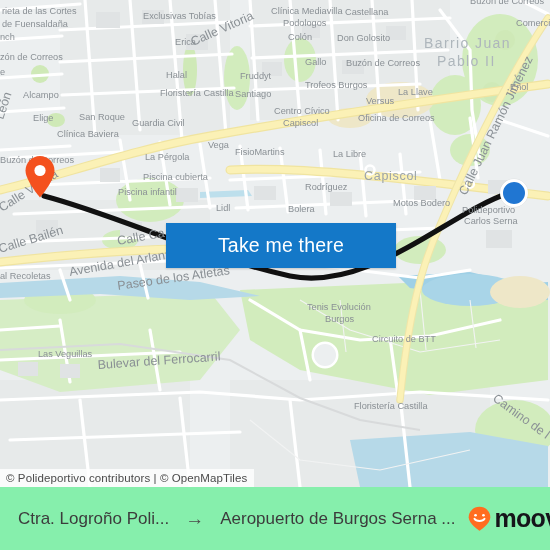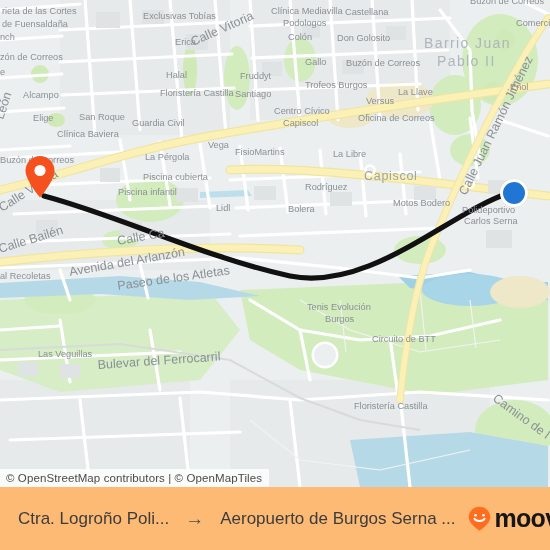--- a/index.html
+++ b/index.html
@@ -40,21 +40,21 @@
     font-family: "Liberation Sans", sans-serif;
     letter-spacing: .2px;
     cursor: pointer;
     display: flex; align-items: center; justify-content: center;
     box-shadow: 0 1px 2px rgba(0,0,0,.18);
   }
 
   
   #bottom-bar {
     position: absolute; left: 0; top: 487px; width: 550px; height: 63px;
-    background: #fdba74;
+    background: #86efac;
     display: flex; align-items: center;
     padding: 0 14px 0 18px;
     gap: 10px;
   }
   .trip-text {
     font-size: 17px; color: #3c3c3c; white-space: nowrap;
     font-family: "Liberation Sans", sans-serif;
   }
   #trip-arrow { font-size: 19px; color: #4a4a4a; padding: 0 6px; }
   #moovit-logo {
@@ -320,22 +320,25 @@
 
     <svg style="position:absolute; left:24px; top:155px;" width="32" height="44" viewBox="0 0 32 44">
       <path d="M16 1 C8 1 1.5 7.5 1.5 15.6 C1.5 26 16 42.5 16 42.5 C16 42.5 30.5 26 30.5 15.6 C30.5 7.5 24 1 16 1 Z" fill="#f4511e"></path>
       <circle cx="16" cy="15.5" r="5.6" fill="#ffffff"></circle>
     </svg>
 
     <div style="position:absolute; left:500px; top:179px; width:28px; height:28px;
                 border-radius:50%; background:#2076d2; border:3px solid #ffffff;
                 box-shadow:0 0 0 .5px rgba(0,0,0,.06);"></div>
 
-
-    <div id="attribution">© OpenStreetMap contributors | © OpenMapTiles</div>
+    <button id="cta">
+      <span>Take me there</span>
+    </button>
+
+    <div id="attribution">© Polideportivo contributors | © OpenMapTiles</div>
   </div>
 
   <div id="bottom-bar">
     <span class="trip-text">Ctra. Logroño Poli...</span>
     <span id="trip-arrow">→</span>
     <span class="trip-text">Aeropuerto de Burgos Serna ...</span>
 
     <div id="moovit-logo">
       <svg width="27" height="27" viewBox="0 0 30 30">
         <path d="M15 2 C8.4 2 3 7.2 3 13.6 C3 21.3 15 28.6 15 28.6 C15 28.6 27 21.3 27 13.6 C27 7.2 21.6 2 15 2 Z" fill="#ff6d1f"></path>

